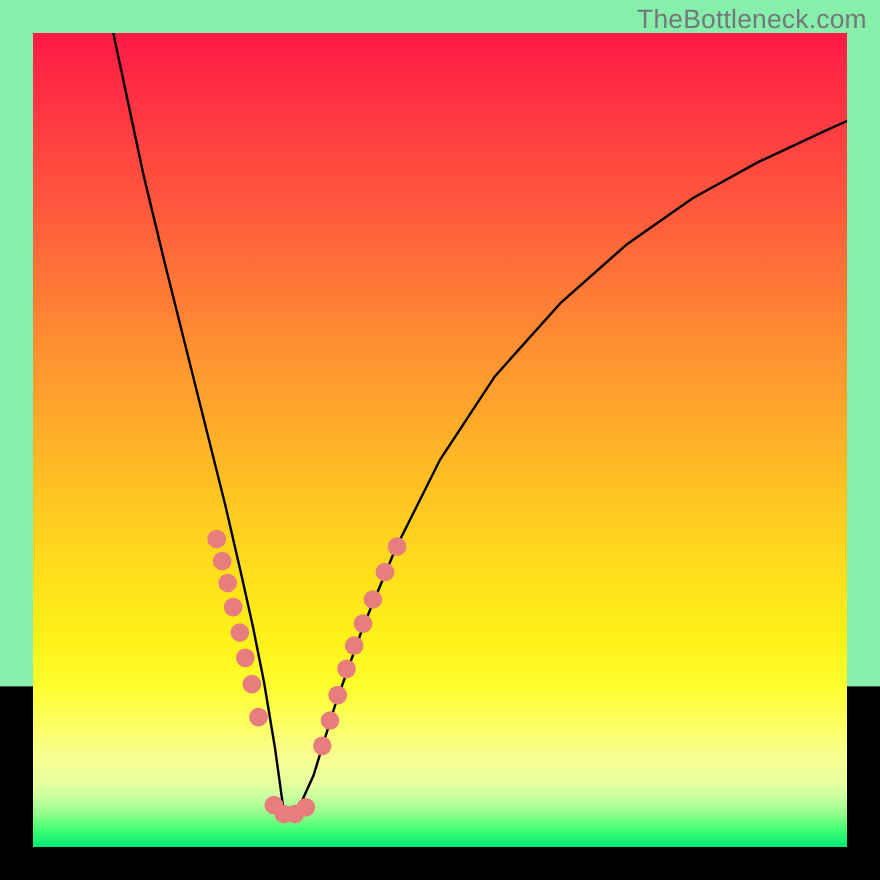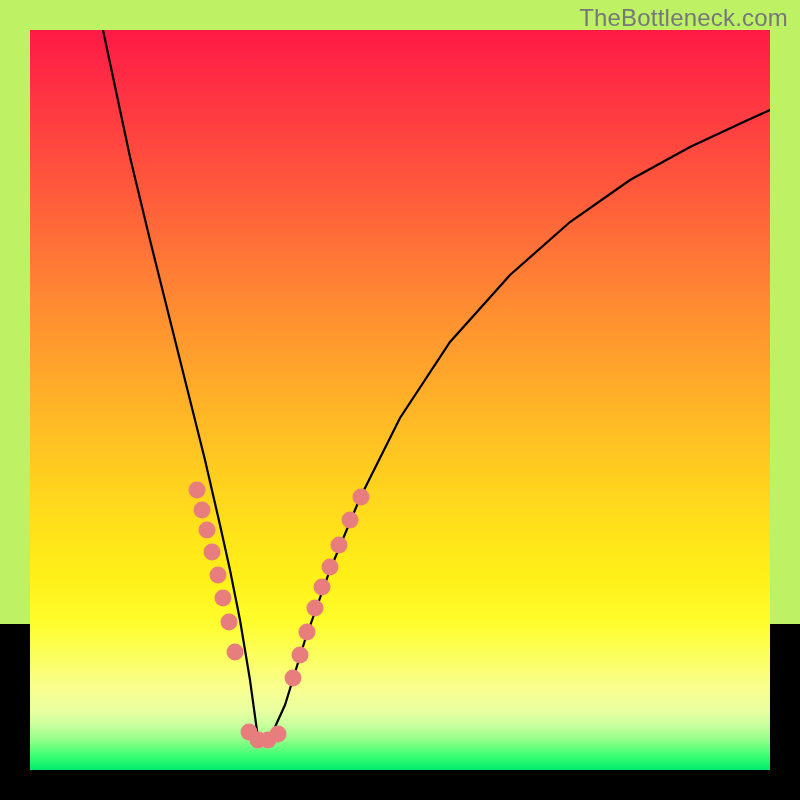--- a/index.html
+++ b/index.html
@@ -10,21 +10,21 @@
     overflow: hidden;
     background: #000;
     font-family: Arial, Helvetica, sans-serif;
   }
   .frame {
     position: absolute;
     left: 0;
     top: 0;
     width: 800px;
     height: 624px;
-    background: #bef264;
+    background: #86efac;
   }
   .plot {
     position: absolute;
     left: 30px;
     top: 30px;
     width: 740px;
     height: 740px;
     background: linear-gradient(to bottom,
       #ff1a45 0%,
       #ff2b44 6%,

